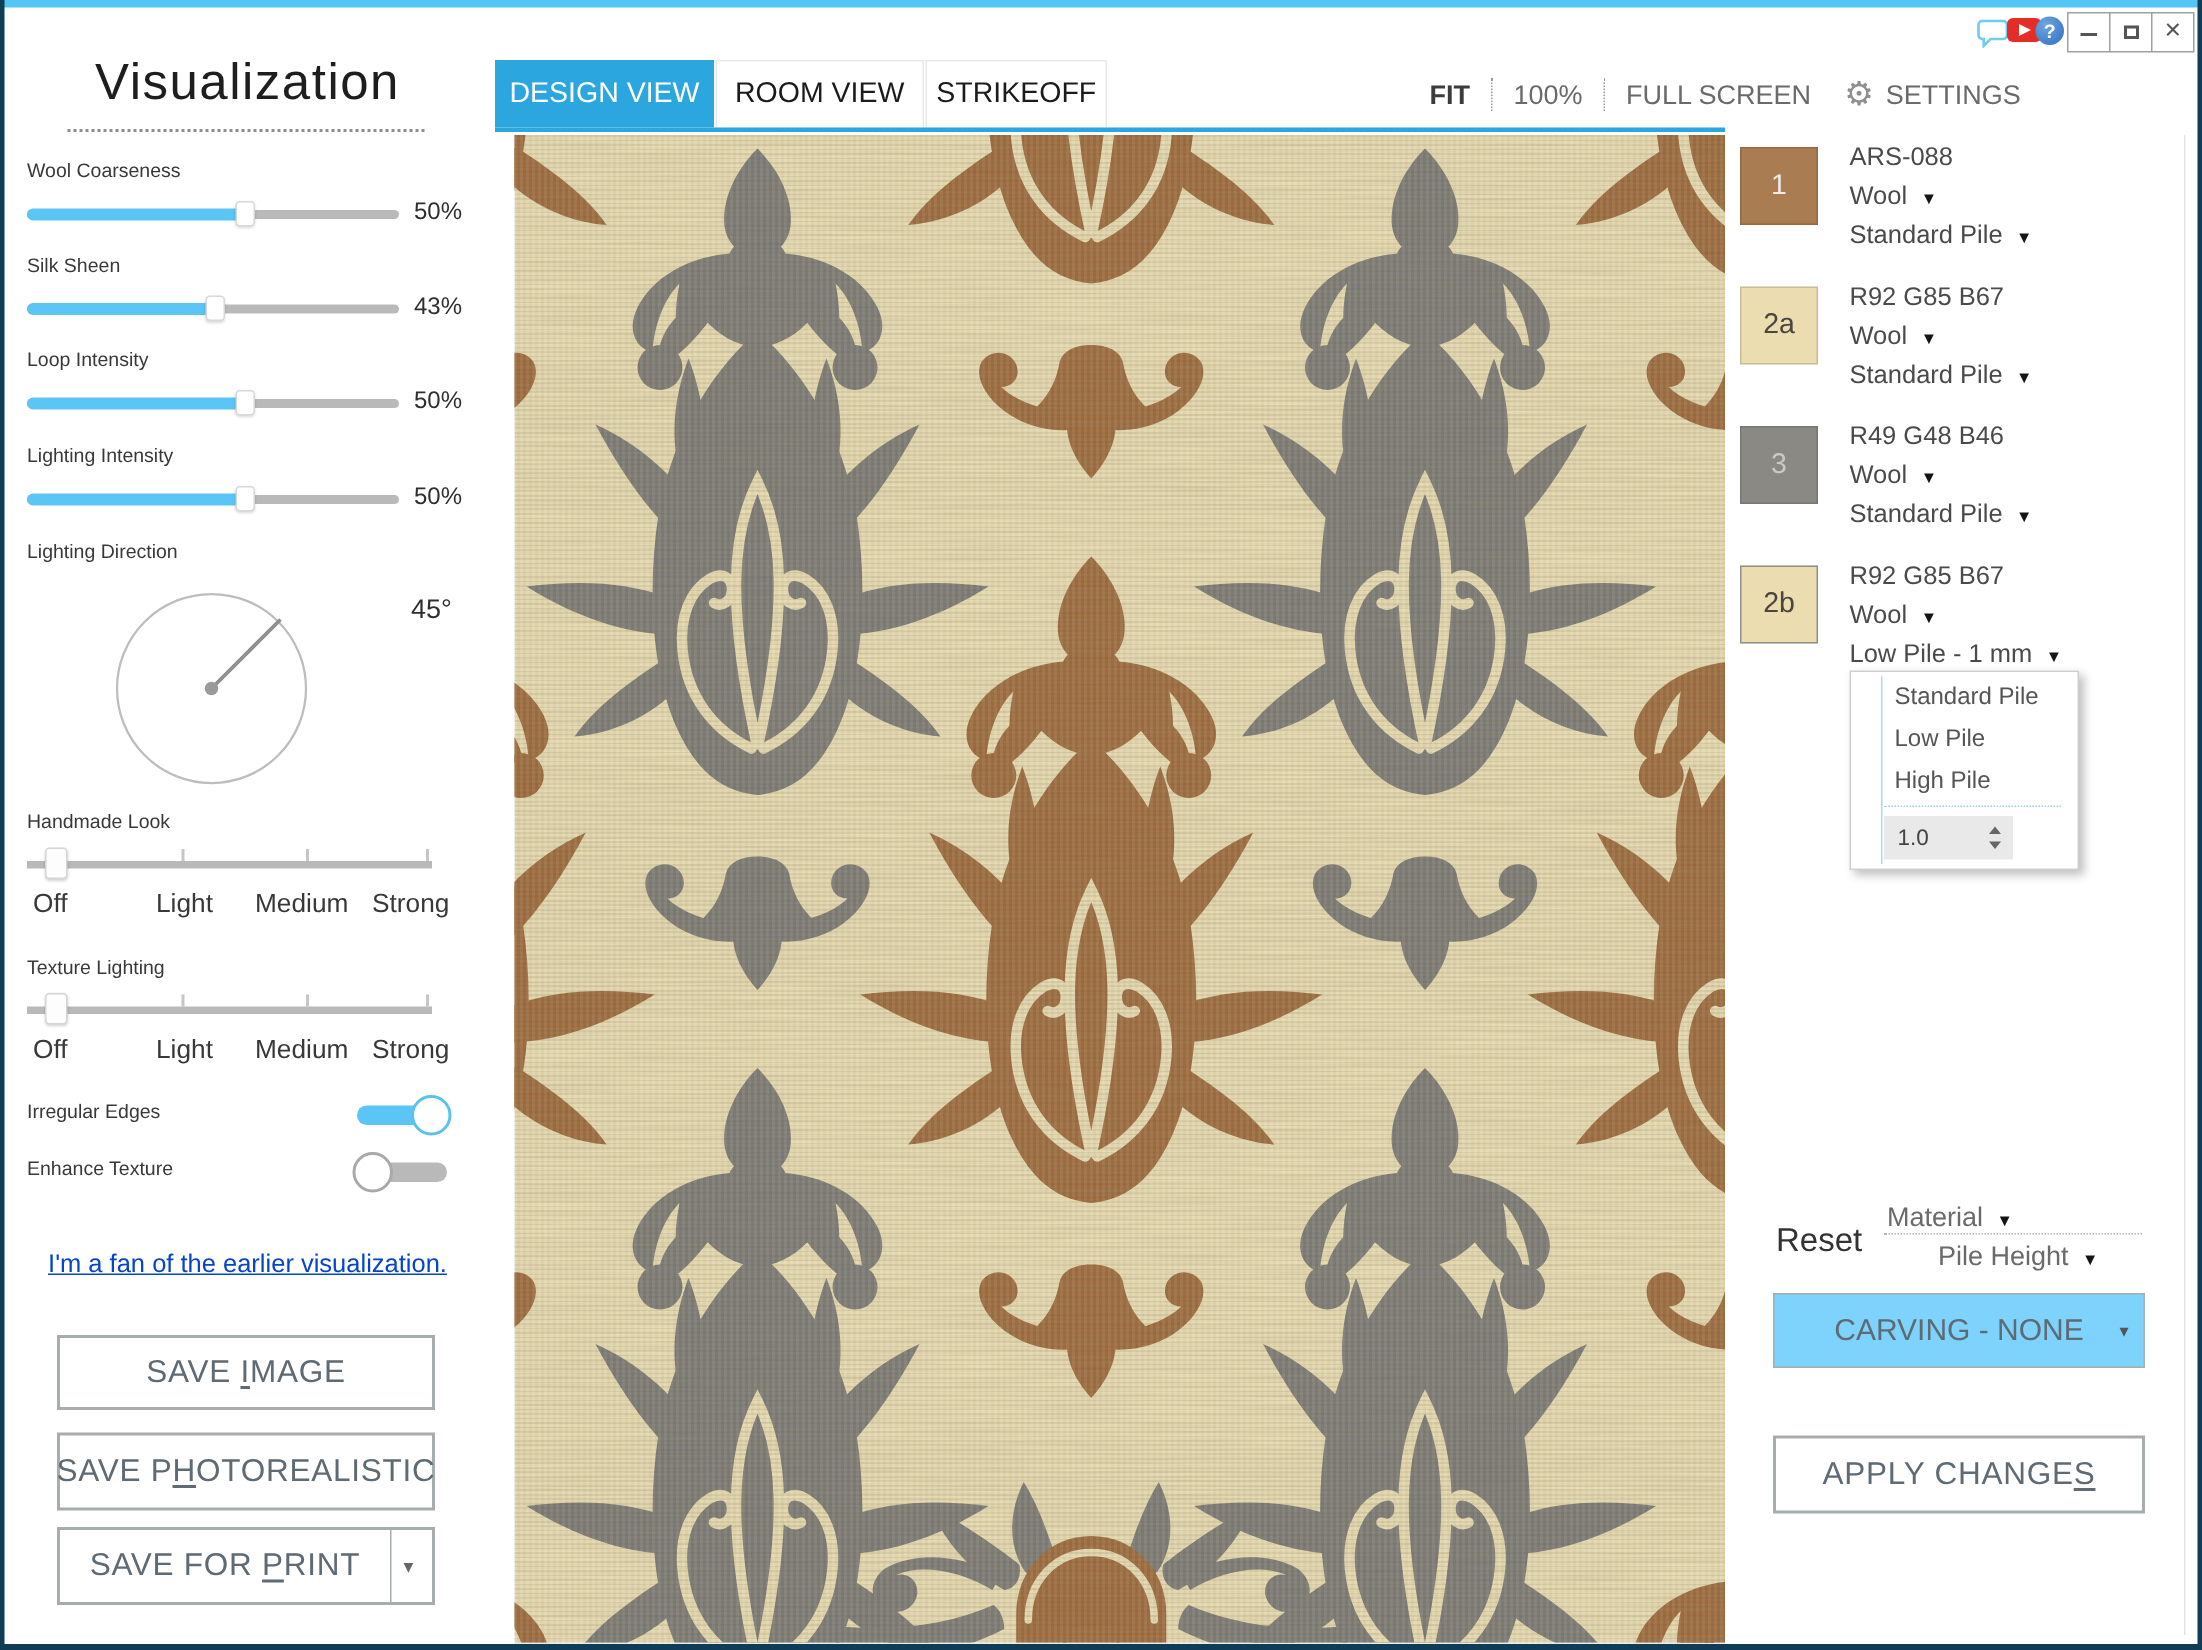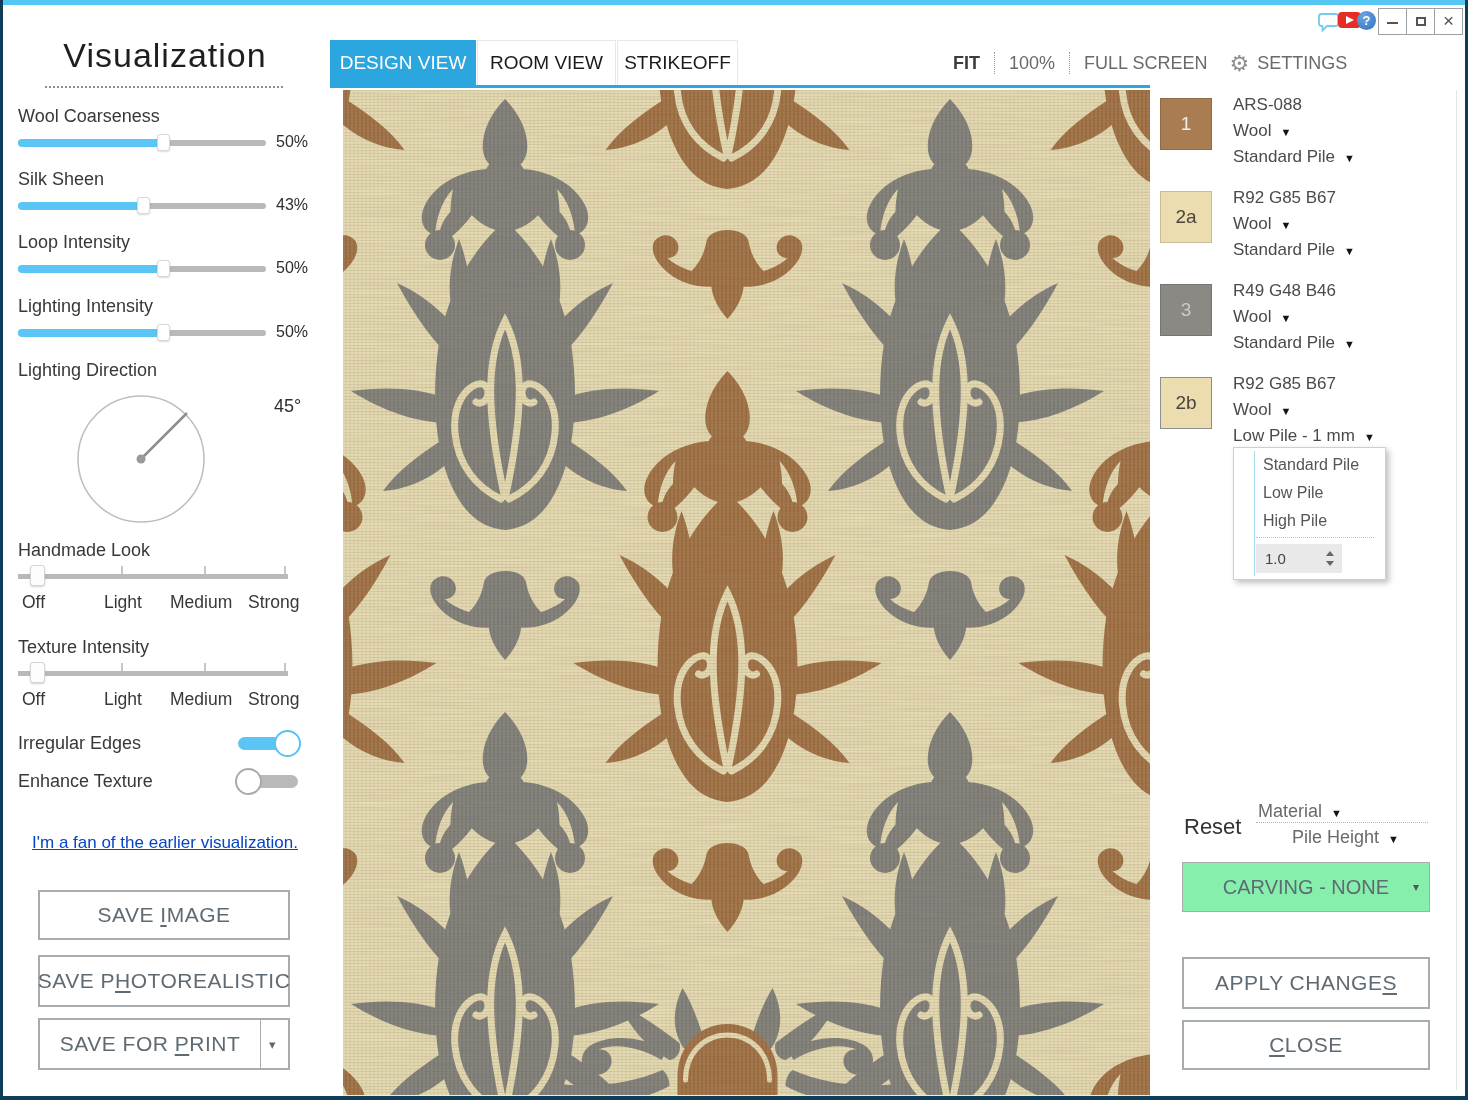--- a/index.html
+++ b/index.html
@@ -22,21 +22,21 @@
   .help::after { content:"?"; }
   .winbtn { position:absolute; width:29px; height:27px; background:#fff; border:1px solid #9aa1a7; color:#555; text-align:center; cursor:pointer; }
   .winbtn .bar { position:absolute; left:8px; top:13px; width:11px; height:2px; background:#555; }
   .winbtn .box { position:absolute; left:9px; top:8px; width:10px; height:9px; border:2px solid #555; }
   .winbtn.close::after { content:"\00D7"; font-size:19px; line-height:24px; color:#555; }
 
   
   .side-title { left:30px; top:36px; width:270px; text-align:center; font-size:34px; font-weight:300; color:#1e1e1e; letter-spacing:1px; }
   .title-rule { left:45px; top:86px; width:238px; border-bottom:2px dotted #8f8f8f; }
 
-  .slider-label { left:18px; width:240px; font-size:18px; color:#383838; }
+  .slider-label { left:18px; width:240px; font-size:13px; color:#383838; }
   .slider-track { left:18px; width:248px; height:6px; background:#b9b9b9; border-radius:3px; }
   .slider-fill  { position:absolute; left:0; top:-1px; height:8px; background:#5BC6F5; border-radius:4px; }
   .slider-thumb { position:absolute; right:-7px; top:-5px; width:13px; height:17px; background:#fff; border:1px solid #d8d8d8; border-radius:3px; box-shadow:0 1px 2px rgba(0,0,0,0.15); }
   .slider-value { left:276px; width:52px; font-size:16px; color:#2e2e2e; }
 
   .dial-value { left:274px; top:396px; font-size:18px; color:#2e2e2e; }
 
   .step-track { left:18px; width:270px; height:5px; background:#b9b9b9; }
   .step-tick  { position:absolute; top:-8px; width:2px; height:8px; background:#c6c6c6; }
   .step-thumb { position:absolute; top:-9px; width:15px; height:21px; background:#fdfdfd; border:1px solid #d5d5d5; border-radius:3px; box-shadow:0 1px 2px rgba(0,0,0,0.18); }
@@ -92,21 +92,21 @@
   .pile-div { position:absolute; left:22px; top:89px; width:118px; border-top:1px dotted #9fcfe4; }
   .pile-spin { position:absolute; left:22px; top:96px; width:86px; height:29px; background:#e9e9e9; font-size:15px; color:#444; line-height:29px; padding-left:9px; cursor:text; }
   .spin-up, .spin-dn { position:absolute; right:8px; width:0; height:0; border-left:4px solid transparent; border-right:4px solid transparent; cursor:pointer; }
   .spin-up { top:7px;  border-bottom:5px solid #666; }
   .spin-dn { bottom:7px; border-top:5px solid #666; }
 
   .reset-label { left:1184px; top:814px; font-size:22px; color:#333; }
   .reset-item { font-size:18px; color:#6a6a6a; cursor:pointer; white-space:nowrap; }
   .reset-rule { left:1256px; top:822px; width:172px; border-bottom:1px dotted #b5b5b5; }
 
-  .carving-box { left:1182px; top:862px; width:248px; height:50px; border:1px solid #A7ACAF; background:#86efac; color:#5F6B74; font-size:20px; display:flex; align-items:center; justify-content:center; cursor:pointer; }
+  .carving-box { left:1182px; top:862px; width:248px; height:50px; border:1px solid #A7ACAF; background:#7dd3fc; color:#5F6B74; font-size:20px; display:flex; align-items:center; justify-content:center; cursor:pointer; }
   .carving-box::after { content:"\25BE"; position:absolute; right:10px; font-size:12px; color:#555; }
 </style>
 </head>
 <body>
 
 <div class="window">
 
   <div class="tb-icon" style="left:1317px; top:12px;">
     <svg width="23" height="20">
         <path d="M4.5,2 h14 a2.5,2.5 0 0 1 2.5,2.5 v7 a2.5,2.5 0 0 1 -2.5,2.5 h-8.5 l-4.5,4.5 v-4.5 h-1 a2.5,2.5 0 0 1 -2.5,-2.5 v-7 a2.5,2.5 0 0 1 2.5,-2.5 z" fill="#fff" stroke="#74CBF0" stroke-width="1.8"></path>
@@ -175,21 +175,21 @@
     <span class="step-tick" style="left:266px"></span>
     <span class="step-thumb" style="left:12px"></span>
   </div>
   <div class="abs step-labels" style="left:18px; top:592px; width:290px; height:24px">
     <span style="left:4px">Off</span>
     <span style="left:86px">Light</span>
     <span style="left:152px">Medium</span>
     <span style="left:230px">Strong</span>
   </div>
 
-  <div class="abs slider-label" style="top:637px">Texture Intensity</div>
+  <div class="abs slider-label" style="top:637px">Texture Lighting</div>
   <div class="abs step-track" style="top:671px">
     <span class="step-tick" style="left:19px"></span>
     <span class="step-tick" style="left:103px"></span>
     <span class="step-tick" style="left:186px"></span>
     <span class="step-tick" style="left:266px"></span>
     <span class="step-thumb" style="left:12px"></span>
   </div>
   <div class="abs step-labels" style="left:18px; top:689px; width:290px; height:24px">
     <span style="left:4px">Off</span>
     <span style="left:86px">Light</span>
@@ -415,21 +415,18 @@
   <div class="abs reset-item" style="left:1258px; top:801px"><span>Material</span><span class="dd-arrow"></span></div>
   <div class="abs reset-rule"></div>
   <div class="abs reset-item" style="left:1292px; top:827px"><span>Pile Height</span><span class="dd-arrow"></span></div>
 
   <div class="abs carving-box">
       <span>CARVING - NONE</span>
     </div>
   <div class="abs big-btn" style="left:1182px; top:957px; width:248px; height:52px">
     <span><span>APPLY CHANGE</span><span class="mn">S</span><span></span></span>
   </div>
-  <div class="abs big-btn" style="left:1182px; top:1020px; width:248px; height:50px">
-    <span><span></span><span class="mn">C</span><span>LOSE</span></span>
-  </div>
 
   <div class="frame-top"></div>
   <div class="frame-left"></div>
   <div class="frame-right"></div>
   <div class="frame-bottom"></div>
 </div>
 
 </body></html>

